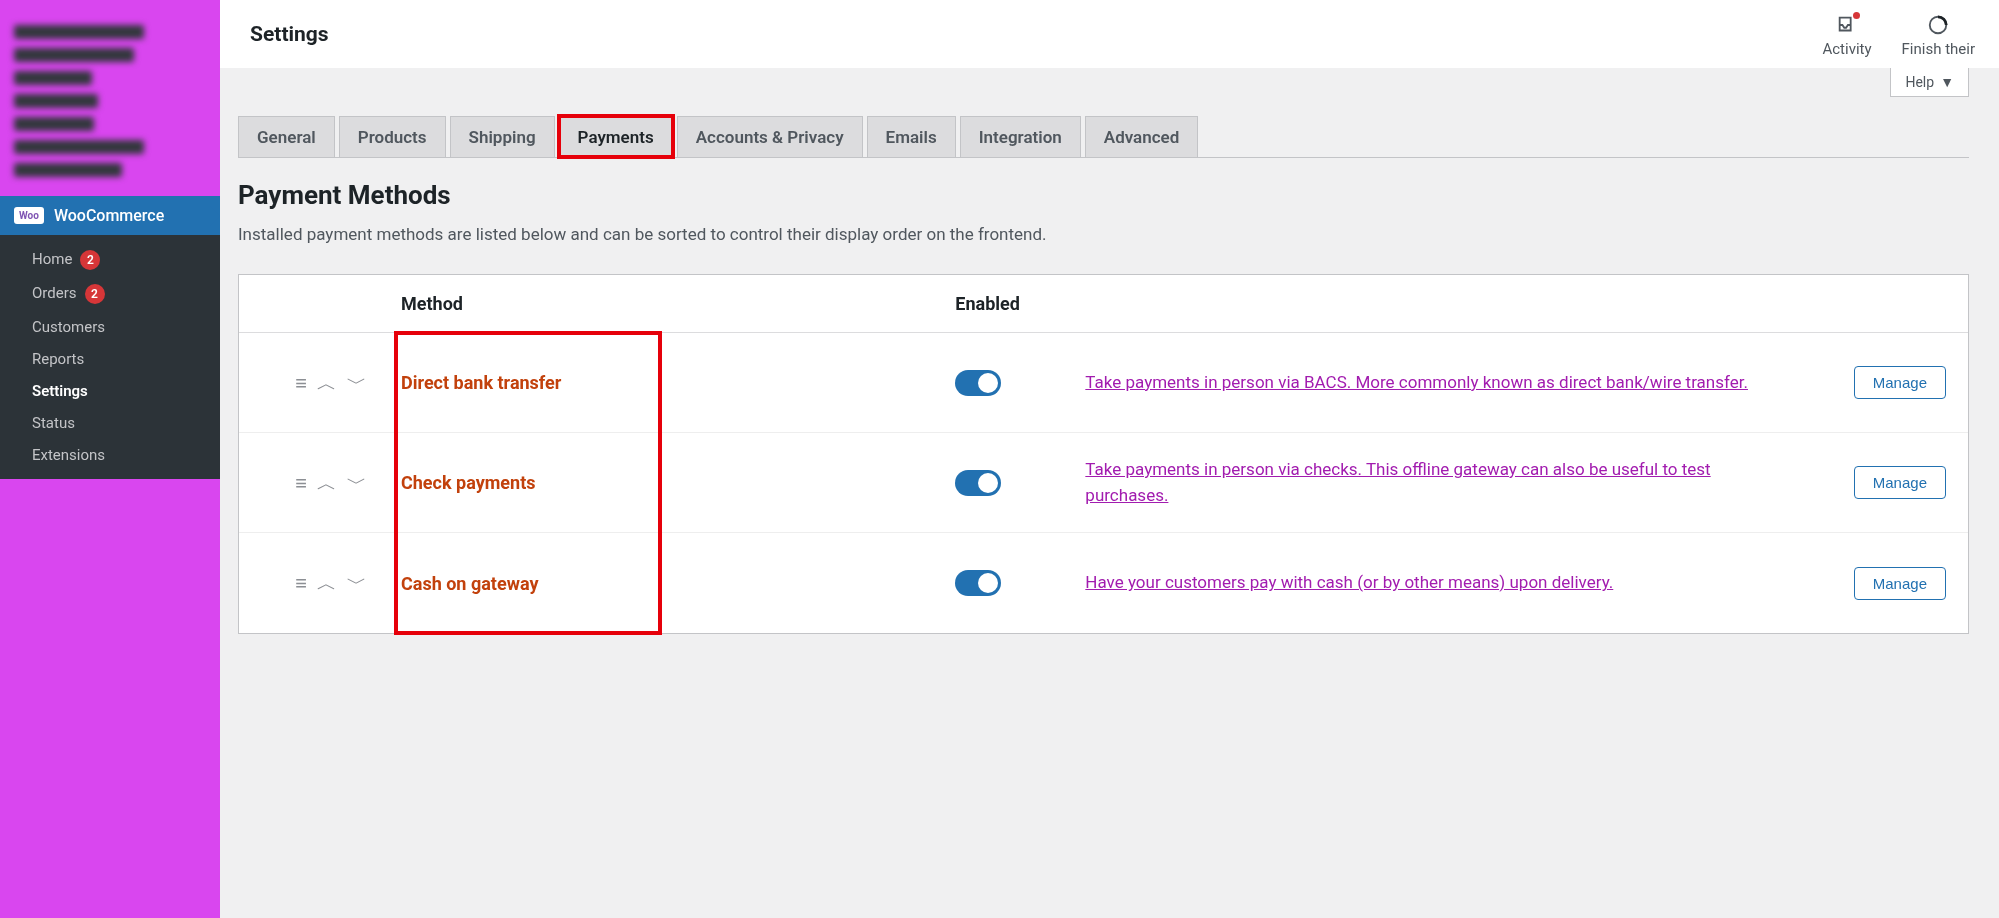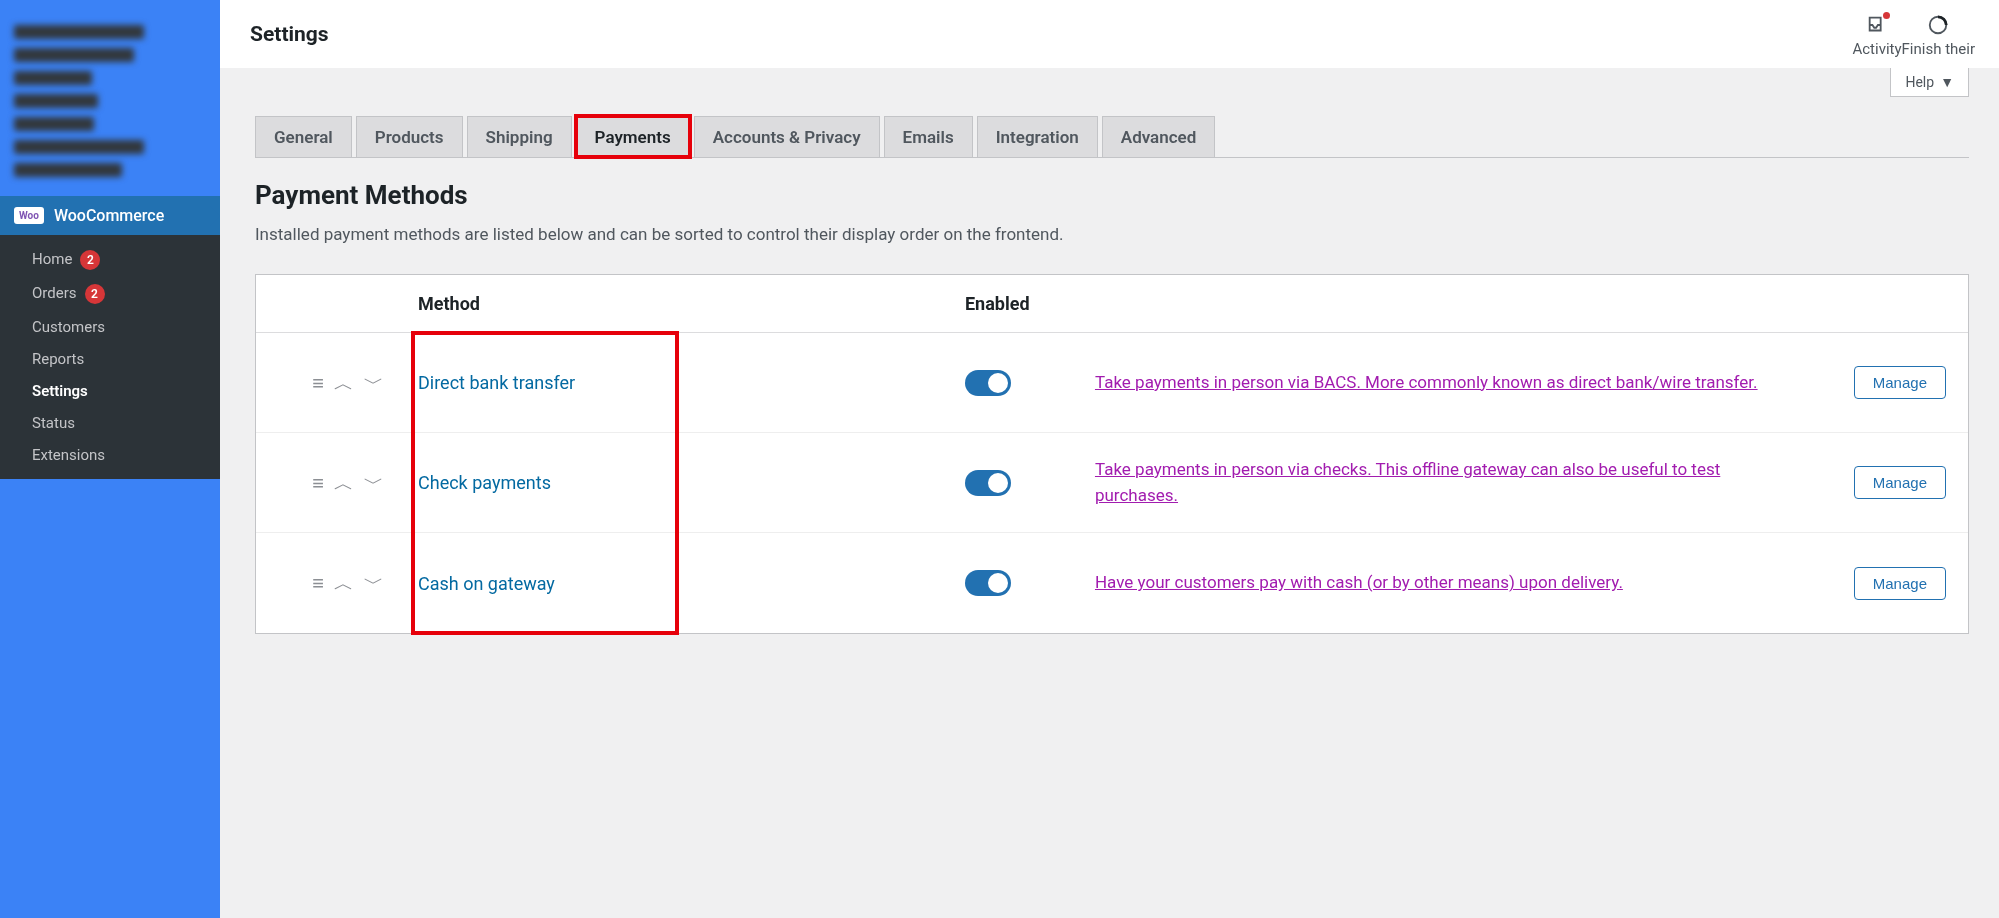--- a/index.html
+++ b/index.html
@@ -1,18 +1,18 @@
 <!DOCTYPE html>
 <html><head>
 <meta charset="utf-8">
 <style>
 * { margin: 0; padding: 0; box-sizing: border-box; }
 body { font-family: -apple-system, BlinkMacSystemFont, "Segoe UI", Roboto, sans-serif; background: #f0f0f1; display: flex; height: 100vh; overflow: hidden; }
 
-.sidebar { width: 220px; background: #3b82f6; color: #fff; flex-shrink: 0; padding-top: 6px; display: flex; flex-direction: column; }
+.sidebar { width: 220px; background: #d946ef; color: #fff; flex-shrink: 0; padding-top: 6px; display: flex; flex-direction: column; }
 .sidebar-blur { padding: 10px 14px; }
 .sidebar-blur .bar { height: 14px; background: #32373c; border-radius: 2px; margin: 9px 0; filter: blur(3px); }
 .sidebar-blur .bar.w1 { width: 130px; }
 .sidebar-blur .bar.w2 { width: 120px; }
 .sidebar-blur .bar.w3 { width: 78px; }
 .sidebar-blur .bar.w4 { width: 84px; }
 .sidebar-blur .bar.w5 { width: 80px; }
 .sidebar-blur .bar.w6 { width: 130px; }
 .sidebar-blur .bar.w7 { width: 108px; }
 
@@ -21,46 +21,46 @@
 .woo-badge { background: #fff; color: #7f54b3; font-size: 10px; font-weight: 700; padding: 3px 5px; border-radius: 3px; }
 
 .sidebar-sub { background: #2c3338; padding: 8px 0; }
 .sidebar-sub a { display: flex; align-items: flex-start; gap: 8px; color: #c3c4c7; text-decoration: none; padding: 7px 32px; font-size: 15px; cursor: pointer; }
 .sidebar-sub a.current { color: #fff; font-weight: 600; }
 .badge { background: #d63638; color: #fff; border-radius: 50%; min-width: 20px; height: 20px; display: inline-flex; align-items: center; justify-content: center; font-size: 12px; font-weight: 600; }
 
 .main { flex: 1; display: flex; flex-direction: column; overflow: auto; }
 .topbar { background: #fff; padding: 14px 24px 10px 30px; display: flex; justify-content: space-between; align-items: flex-start; }
 .page-title { font-size: 21px; font-weight: 700; color: #1d2327; padding-top: 8px; }
-.top-actions { display: flex; }
+.top-actions { display: flex; gap: 30px; }
 .top-action { display: flex; flex-direction: column; align-items: center; gap: 4px; color: #50575e; font-size: 15px; cursor: pointer; }
 .top-icon { width: 22px; height: 22px; display: flex; align-items: center; justify-content: center; position: relative; }
 .red-dot { position: absolute; top: -2px; right: -2px; width: 7px; height: 7px; background: #d63638; border-radius: 50%; }
 
-.content { padding: 0 30px 30px 35px; position: relative; }
+.content { padding: 0 30px 30px 18px; position: relative; }
 .help-tab { position: absolute; top: 0; right: 30px; background: #fff; border: 1px solid #c3c4c7; border-top: none; padding: 6px 14px; font-size: 14px; color: #50575e; cursor: pointer; display: flex; align-items: center; gap: 6px; }
 
 .tabs { display: flex; gap: 4px; margin-top: 48px; border-bottom: 1px solid #c3c4c7; }
 .tab { background: #dcdcde; border: 1px solid #c3c4c7; border-bottom: none; padding: 10px 18px; font-size: 17px; font-weight: 600; color: #50575e; cursor: pointer; position: relative; }
 .tab.active { color: #1d2327; }
 .tab.highlighted { outline: 4px solid #e6000a; outline-offset: -2px; }
 
 .section-title { font-size: 26px; font-weight: 700; color: #1d2327; margin: 22px 0 14px; }
 .section-desc { font-size: 17px; color: #50575e; margin-bottom: 30px; }
 
 .table-wrap { background: #fff; border: 1px solid #c3c4c7; }
 .thead, .trow { display: grid; grid-template-columns: 140px 1fr 130px 1.3fr 140px; align-items: center; padding: 18px 22px; }
 .thead { border-bottom: 1px solid #dcdcde; font-weight: 700; font-size: 18px; color: #1d2327; }
 .trow { border-bottom: 1px solid #eee; font-size: 17px; color: #3c434a; min-height: 100px; }
 .trow:last-child { border-bottom: none; }
 
 .sort-icons { display: flex; gap: 10px; color: #8c8f94; justify-content: center; }
 .sort-icons span { cursor: grab; font-size: 20px; line-height: 1; }
 
-.method-link { color: #0369a1; font-weight: 400; text-decoration: none; cursor: pointer; font-size: 18px; }
+.method-link { color: #c2410c; font-weight: 700; text-decoration: none; cursor: pointer; font-size: 18px; }
 .method-cell { position: relative; }
 
 .toggle { width: 46px; height: 26px; background: #2271b1; border-radius: 13px; position: relative; cursor: pointer; }
 .toggle::after { content: ""; position: absolute; width: 20px; height: 20px; background: #fff; border-radius: 50%; top: 3px; right: 3px; }
 
 .desc-text { color: #a21caf; line-height: 1.5; padding-right: 10px; text-decoration: underline; }
 
 .manage-btn { border: 1px solid #2271b1; color: #2271b1; background: #fff; padding: 7px 18px; border-radius: 4px; font-size: 15px; font-weight: 500; cursor: pointer; justify-self: end; }
 
 .table-body-wrap { position: relative; }

